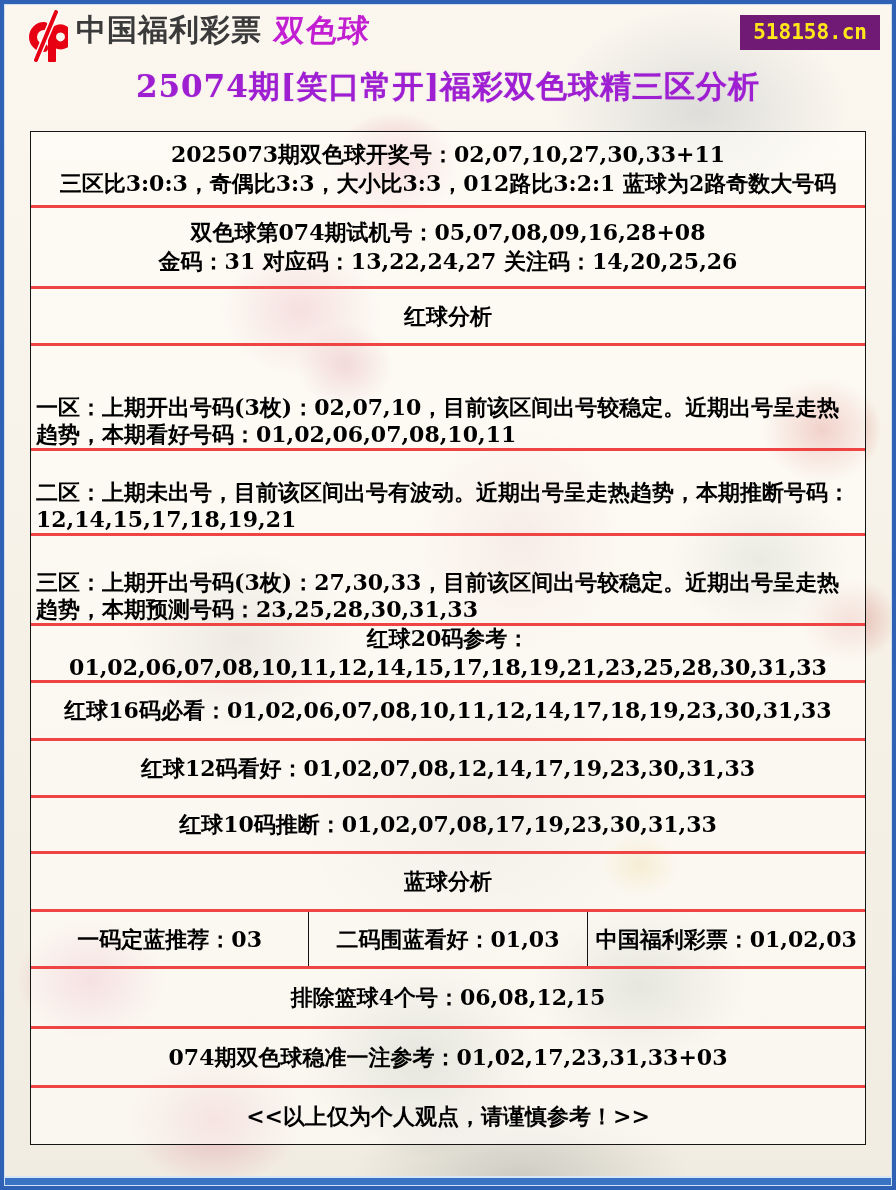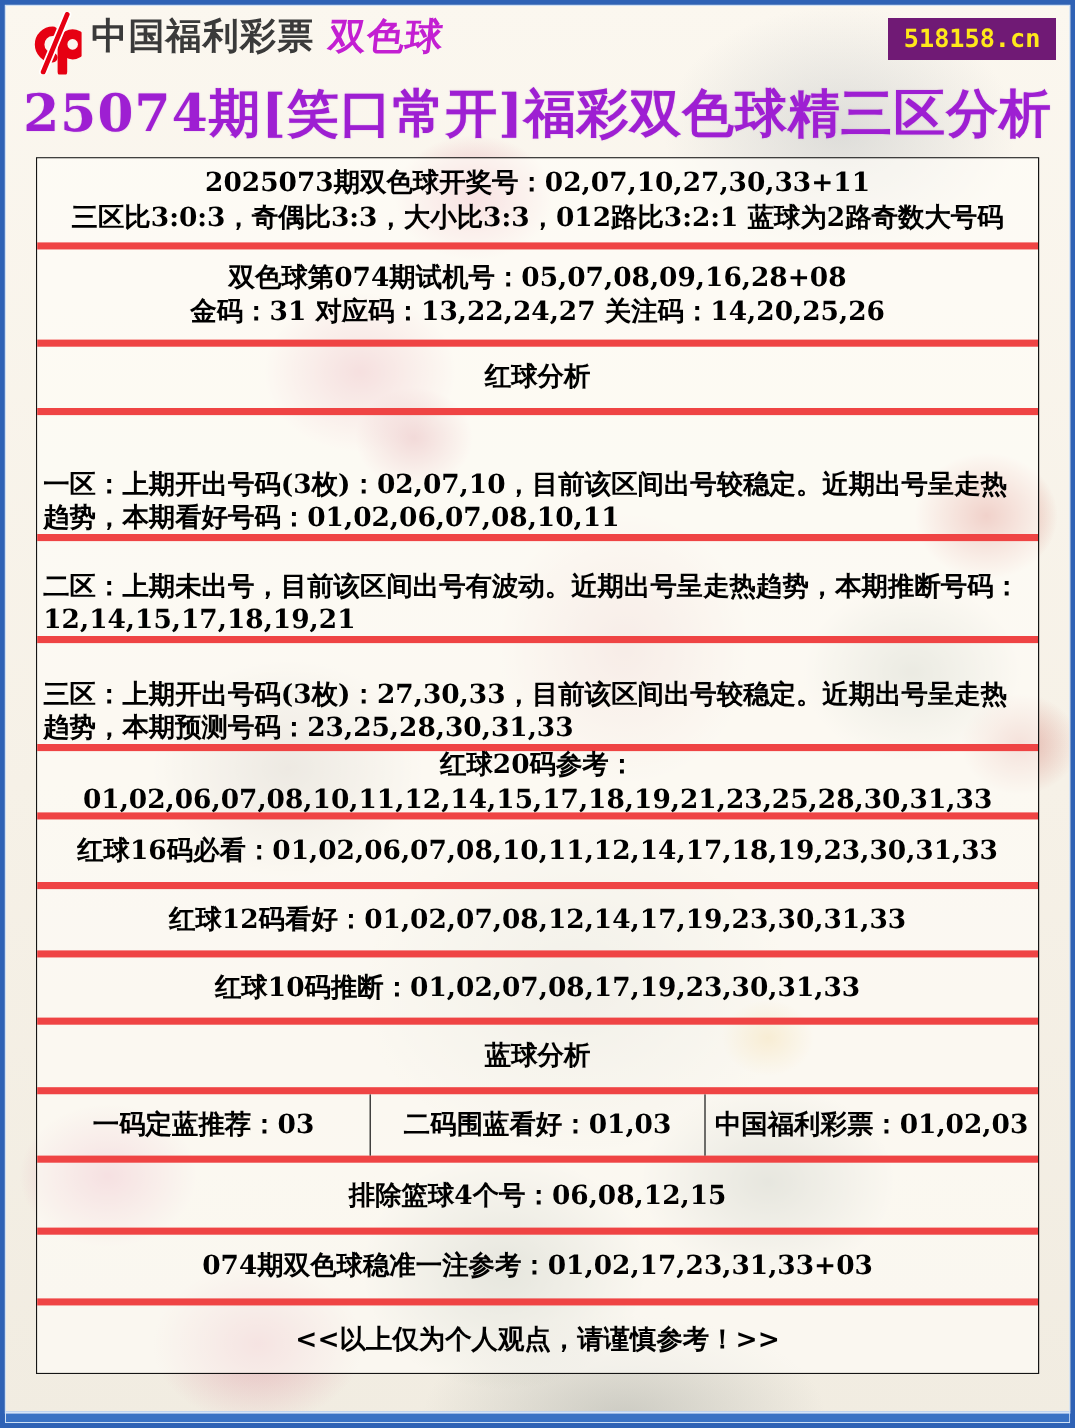--- a/index.html
+++ b/index.html
@@ -45,30 +45,30 @@
   .logo-row{position:absolute;top:10px;left:22px;display:flex;align-items:flex-start;gap:8px;}
   .brand-org{font-family:"DejaVu Sans","Liberation Sans",sans-serif;font-weight:bold;font-size:30px;color:#3a3a3a;letter-spacing:1px;}
   .brand-product{font-family:"DejaVu Sans","Liberation Sans",sans-serif;font-weight:bold;font-size:31px;color:#c31fd2;transform:skewX(-6deg);display:inline-block;margin-left:4px;letter-spacing:1px;}
   .badge{
     position:absolute;top:15px;right:16px;background:#701a75;color:#ffe81a;
     font-family:"DejaVu Sans Mono","Liberation Mono",monospace;
     font-size:21px;font-weight:bold;padding:7px 13px;line-height:1;
   }
   .title{
     position:absolute;top:66px;left:0;width:100%;text-align:center;margin:0;
-    font-size:43px;font-weight:bold;color:#9e1fd2;letter-spacing:1px;
+    font-size:31px;font-weight:bold;color:#9e1fd2;letter-spacing:1px;
     text-shadow:0 0 1px rgba(158,31,210,.5);
   }
   
   .sheet{
     position:absolute;left:30px;top:131px;width:836px;z-index:10;
     border:1px solid #151515;box-sizing:border-box;
   }
   .row{
-    box-sizing:border-box;border-bottom:6px solid #ef4444;
+    box-sizing:border-box;border-bottom:3px solid #ef4444;
     background:rgba(255,253,248,.62);
     display:flex;flex-direction:column;justify-content:center;align-items:center;
     font-size:22px;font-weight:bold;color:#000;text-align:center;line-height:29px;
   }
   .row:last-child{border-bottom:none;}
   .row.left{display:flex;flex-direction:row;justify-content:flex-start;align-items:flex-end;text-align:left;padding:0 5px;line-height:27px;}
   .row.cols{flex-direction:row;padding:0;align-items:stretch;justify-content:center;}
   .bcell{flex:1;display:flex;align-items:center;justify-content:center;border-left:1px solid #151515;}
   .bcell:first-child{border-left:none;}
   .r1{height:76px;}  .r2{height:81px;}  .r3{height:57px;}  .r4{height:105px;}

